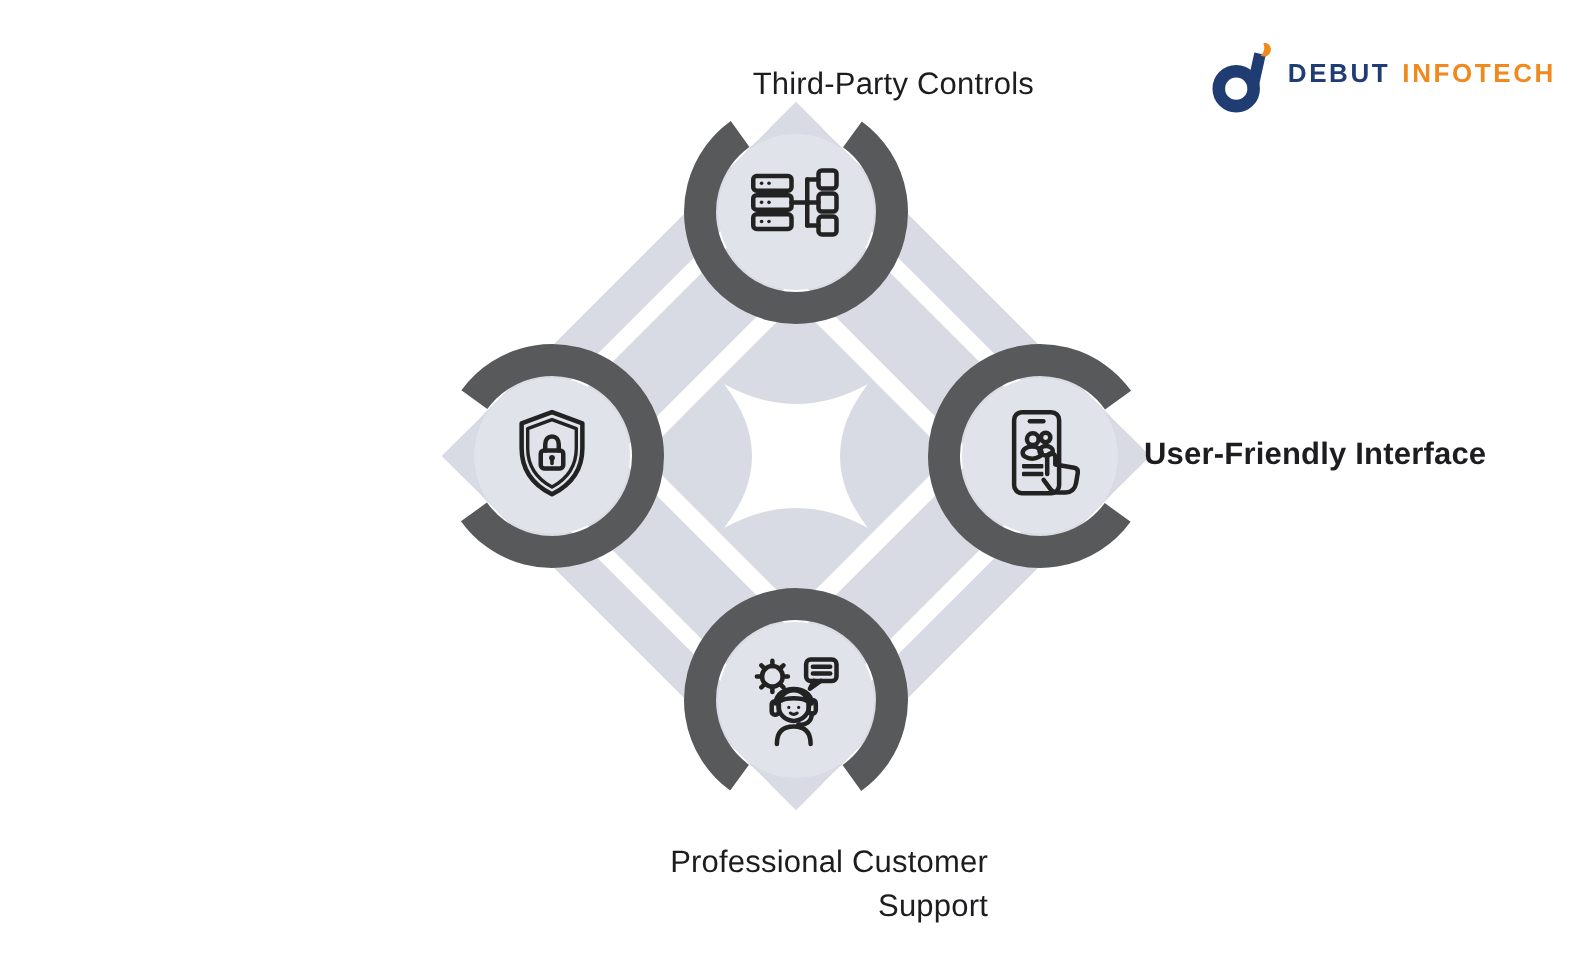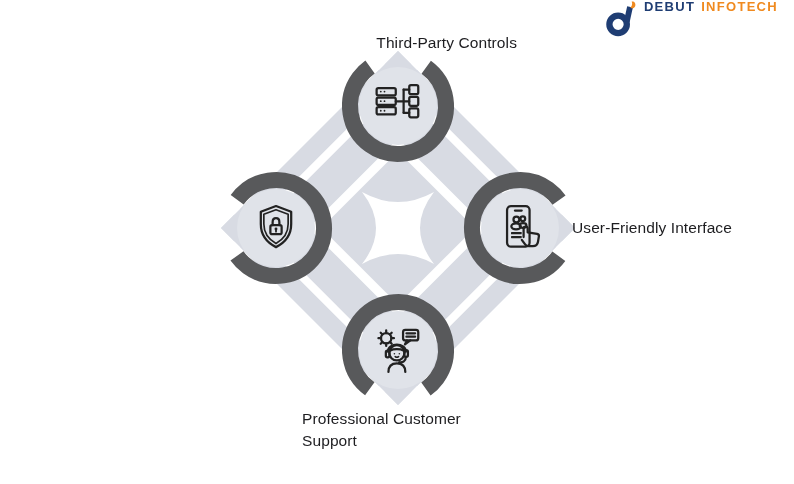--- a/index.html
+++ b/index.html
@@ -8,23 +8,23 @@
     font-family:"Liberation Sans","DejaVu Sans",sans-serif;
   }
   .diagram-svg{position:absolute;left:0;top:0;}
   .icon-svg{position:absolute;width:54px;height:54px;}
   .feature-label{
     position:absolute;color:#1d1d20;font-size:15.5px;font-weight:500;
     line-height:22px;letter-spacing:.1px;
   }
   .lbl-top{left:277px;top:32px;width:240px;text-align:right;}
   .lbl-left{left:58px;top:217px;width:160px;text-align:right;}
-  .lbl-right{left:572px;top:217px;width:210px;text-align:left;}
-  .lbl-bottom{left:302px;top:408px;width:192px;text-align:left;}
-  .logo{position:absolute;top:0;right:16px;display:flex;align-items:flex-start;}
+  .lbl-right{left:572px;top:217px;width:210px;text-align:left;font-weight:bold;}
+  .lbl-bottom{left:302px;top:421px;width:192px;text-align:right;}
+  .logo{position:absolute;top:20px;right:16px;display:flex;align-items:center;}
   .logo-mark{width:31px;height:38px;margin-right:7px;}
   .logo-text{font-size:13px;font-weight:700;letter-spacing:1.3px;line-height:1;padding-bottom:6px;white-space:nowrap;}
   .logo-first{color:#1f3d73;margin-right:6px;}
   .logo-second{color:#f08a1f;}
 </style>
 </head>
 <body>
 
 <div class="stage">
 

